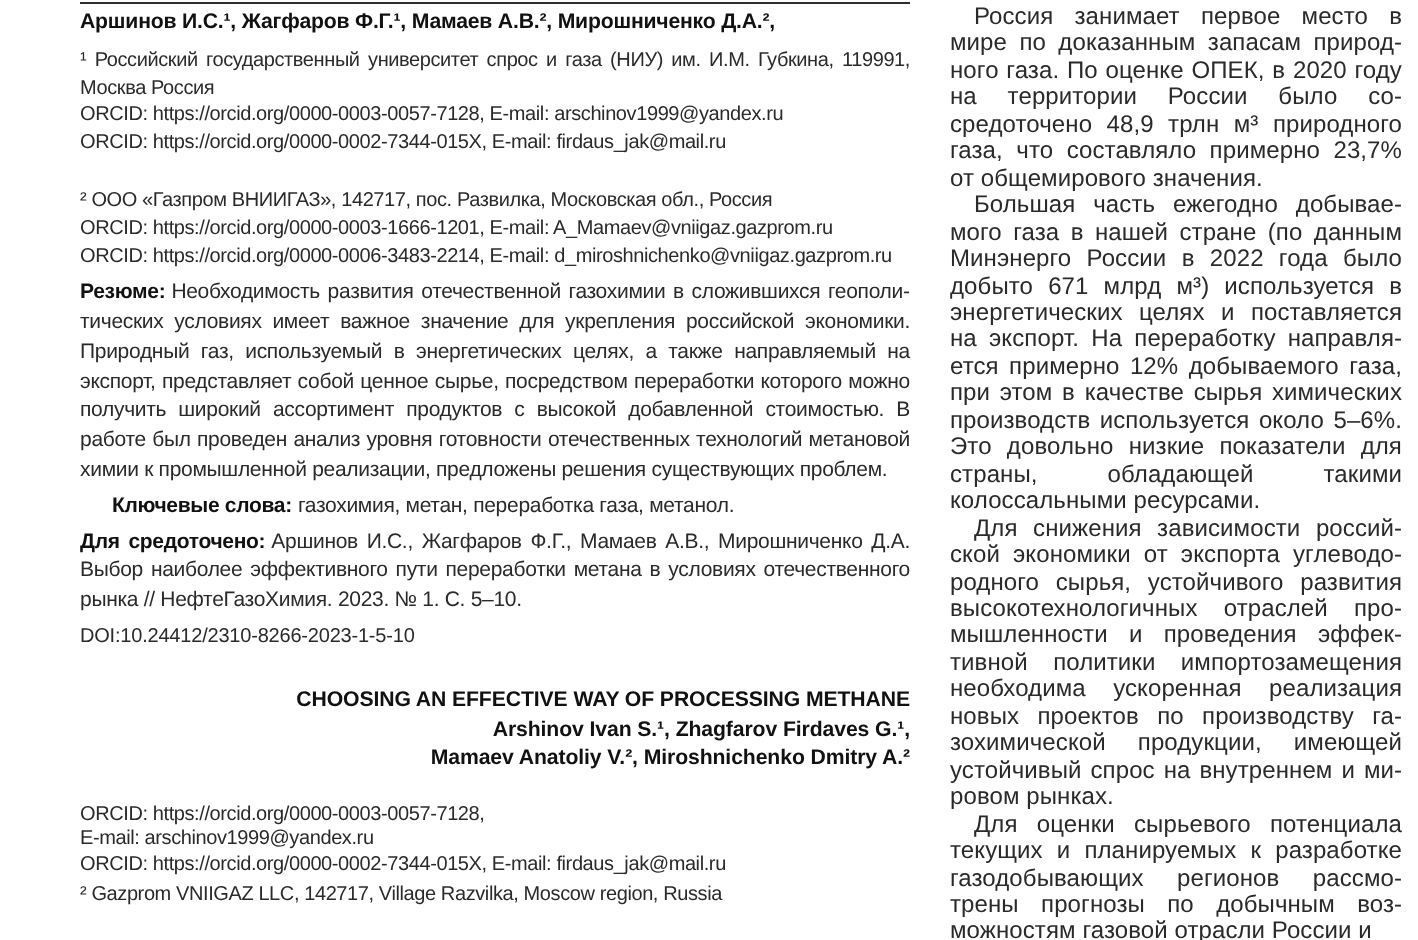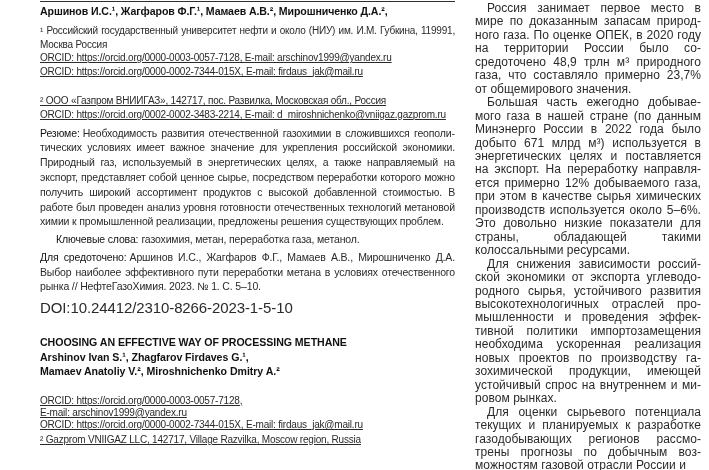--- a/index.html
+++ b/index.html
@@ -20,60 +20,61 @@
   .top-rule { border-top: 1.6px solid #2e2e2e; margin-top: 1px; height: 0; }
 
   .authors-ru {
     margin-top: 3px; text-align: left; font-weight: bold;
     font-size: 10.6px; color: #111; letter-spacing: -0.1px;
   }
 
   .affil { font-size: 10px; letter-spacing: -0.2px; line-height: 13.6px; }
   .affil-ru { margin-top: 7px; }
   .jp { margin: 0; text-align: justify; }
-  .line { white-space: nowrap; text-decoration: underline; }
+  .line { white-space: nowrap; }
   .grp2 { margin-top: 16px; }
   .grp3 { margin-top: 3px; }
 
   .abstract {
     margin: 4px 0 0 0; font-size: 10.5px; line-height: 14.8px;
     text-align: justify; letter-spacing: -0.15px;
   }
-  .lbl { font-weight: normal; color: #111; margin-right: 3px; }
+  .lbl { font-weight: bold; color: #111; margin-right: 3px; }
   .keywords { margin: 4px 0 0 0; font-size: 10.5px; letter-spacing: -0.15px; padding-left: 16px; }
   .citation {
     margin: 5px 0 0 0; font-size: 10.5px; line-height: 14.6px;
     text-align: justify; letter-spacing: -0.15px;
   }
-  .doi { margin-top: 5px; font-size: 15px; letter-spacing: -0.1px; }
+  .doi { margin-top: 5px; font-size: 10px; letter-spacing: -0.1px; }
 
   .en-block { margin-top: 19px; }
   .title-en, .authors-en {
-    text-align: left; font-weight: bold; color: #111;
+    text-align: right; font-weight: bold; color: #111;
     font-size: 10.6px; line-height: 14.2px; letter-spacing: -0.05px;
   }
   .authors-en-wrap { margin-top: 1px; }
   .affil-en { margin-top: 5px; }
   .affil-en .jp, .affil-en .line { line-height: 12.2px; }
 </style>
 </head>
 <body>
 
 <div class="col-left">
 
   <div class="top-rule"></div>
 
   <div class="authors-ru">Аршинов И.С.¹, Жагфаров Ф.Г.¹, Мамаев А.В.², Мирошниченко Д.А.²,</div>
 
   <div class="affil affil-ru">
-    <p class="jp">¹ Российский государственный университет нефти и около (НИУ) им. И.М. Губкина, 119991, Москва Россия</p>
+    <p class="jp">¹ Российский государственный университет спрос и газа (НИУ) им. И.М. Губкина, 119991, Москва Россия</p>
     <div class="line">ORCID: https://orcid.org/0000-0003-0057-7128, E-mail: arschinov1999@yandex.ru</div>
     <div class="line">ORCID: https://orcid.org/0000-0002-7344-015X, E-mail: firdaus_jak@mail.ru</div>
     <div class="line grp2">² ООО «Газпром ВНИИГАЗ», 142717, пос. Развилка, Московская обл., Россия</div>
-    <div class="line">ORCID: https://orcid.org/0002-0002-3483-2214, E-mail: d_miroshnichenko@vniigaz.gazprom.ru</div>
+    <div class="line">ORCID: https://orcid.org/0000-0003-1666-1201, E-mail: A_Mamaev@vniigaz.gazprom.ru</div>
+    <div class="line">ORCID: https://orcid.org/0000-0006-3483-2214, E-mail: d_miroshnichenko@vniigaz.gazprom.ru</div>
   </div>
 
   <p class="abstract">
     <span class="lbl">Резюме:</span><span>Необходимость развития отечественной газохимии в сложившихся геополи­тических условиях имеет важное значение для укрепления российской экономики. При­родный газ, используемый в энергетических целях, а также направляемый на экспорт, представляет собой ценное сырье, посредством переработки которого можно получить широкий ассортимент продуктов с высокой добавленной стоимостью. В работе был проведен анализ уровня готовности отечественных технологий метановой химии к про­мышленной реализации, предложены решения существующих проблем.</span>
   </p>
 
   <p class="keywords">
     <span class="lbl">Ключевые слова:</span><span>газохимия, метан, переработка газа, метанол.</span>
   </p>
 

